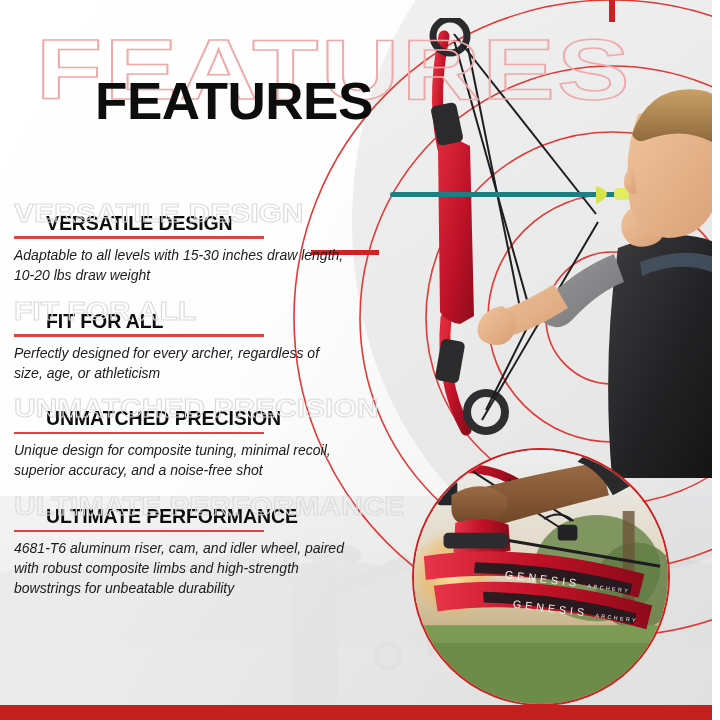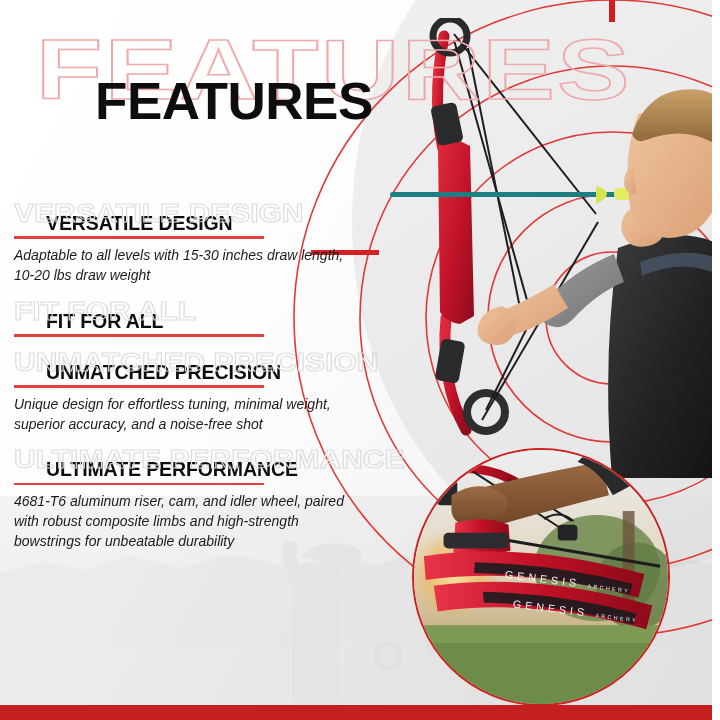--- a/index.html
+++ b/index.html
@@ -246,29 +246,30 @@
       </div>
       <p class="feat-body">Adaptable to all levels with 15-30 inches draw length, 10-20 lbs draw weight</p>
     </div>
 
     <div class="feature">
       <div class="head-row">
         <div class="ghost-head">FIT FOR ALL</div>
         <span class="feat-head">FIT FOR ALL</span>
         <span class="rule"></span>
       </div>
+      <p class="feat-body">Perfectly designed for every archer, regardless of size, age, or athleticism</p>
     </div>
 
     <div class="feature">
       <div class="head-row">
         <div class="ghost-head">UNMATCHED PRECISION</div>
         <span class="feat-head">UNMATCHED PRECISION</span>
         <span class="rule"></span>
       </div>
-      <p class="feat-body">Unique design for effortless tuning, minimal weight, superior accuracy, and a noise-free shot</p>
+      <p class="feat-body">Unique design for composite tuning, minimal recoil, superior accuracy, and a noise-free shot</p>
     </div>
 
     <div class="feature">
       <div class="head-row">
         <div class="ghost-head">ULTIMATE PERFORMANCE</div>
         <span class="feat-head">ULTIMATE PERFORMANCE</span>
         <span class="rule"></span>
       </div>
       <p class="feat-body">4681-T6 aluminum riser, cam, and idler wheel, paired with robust composite limbs and high-strength bowstrings for unbeatable durability</p>
     </div>

